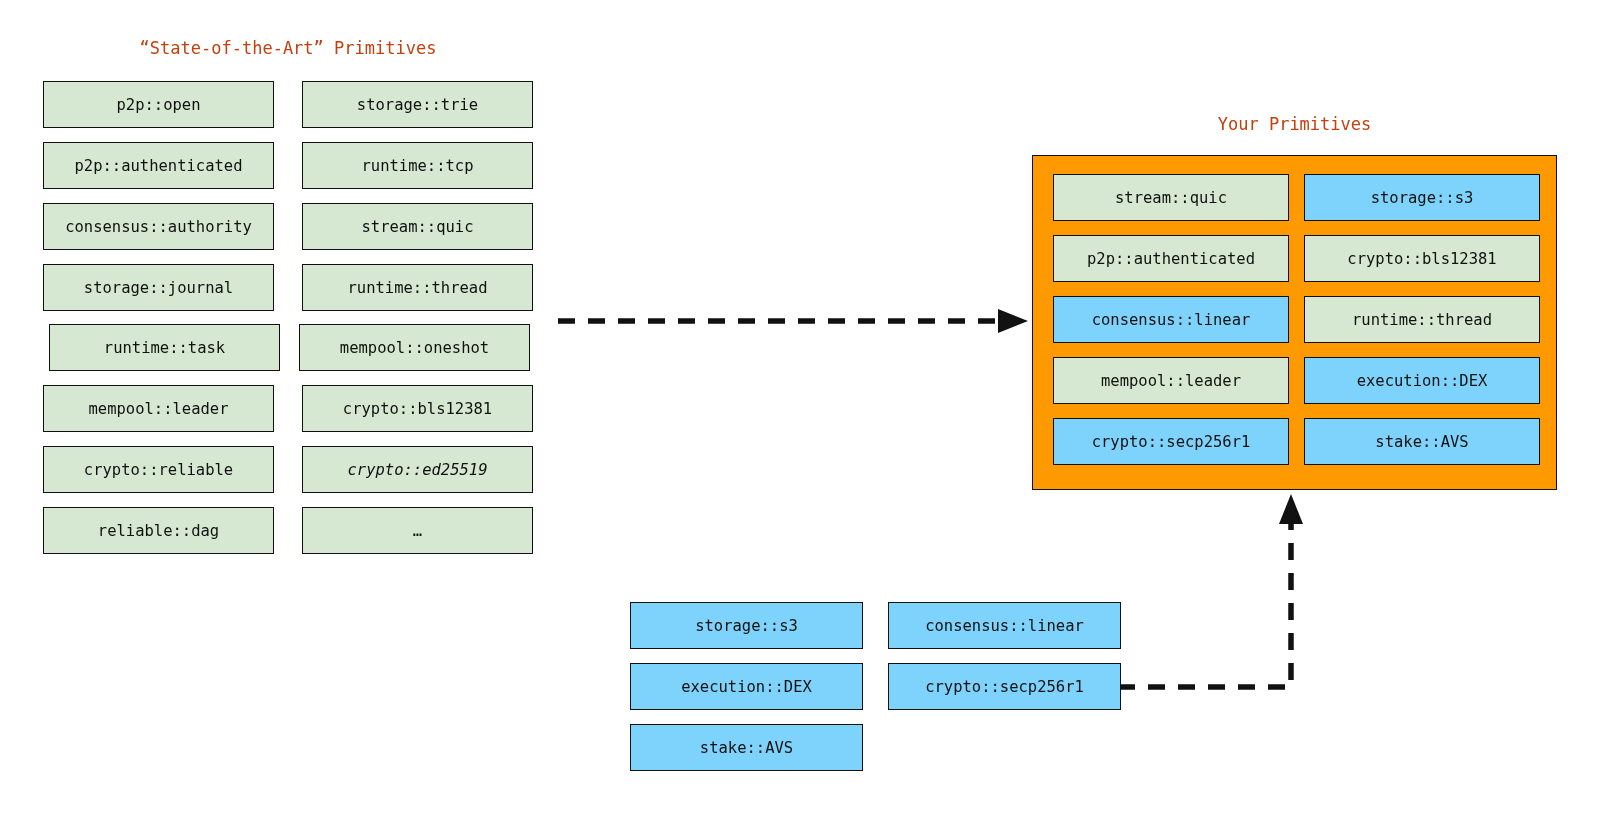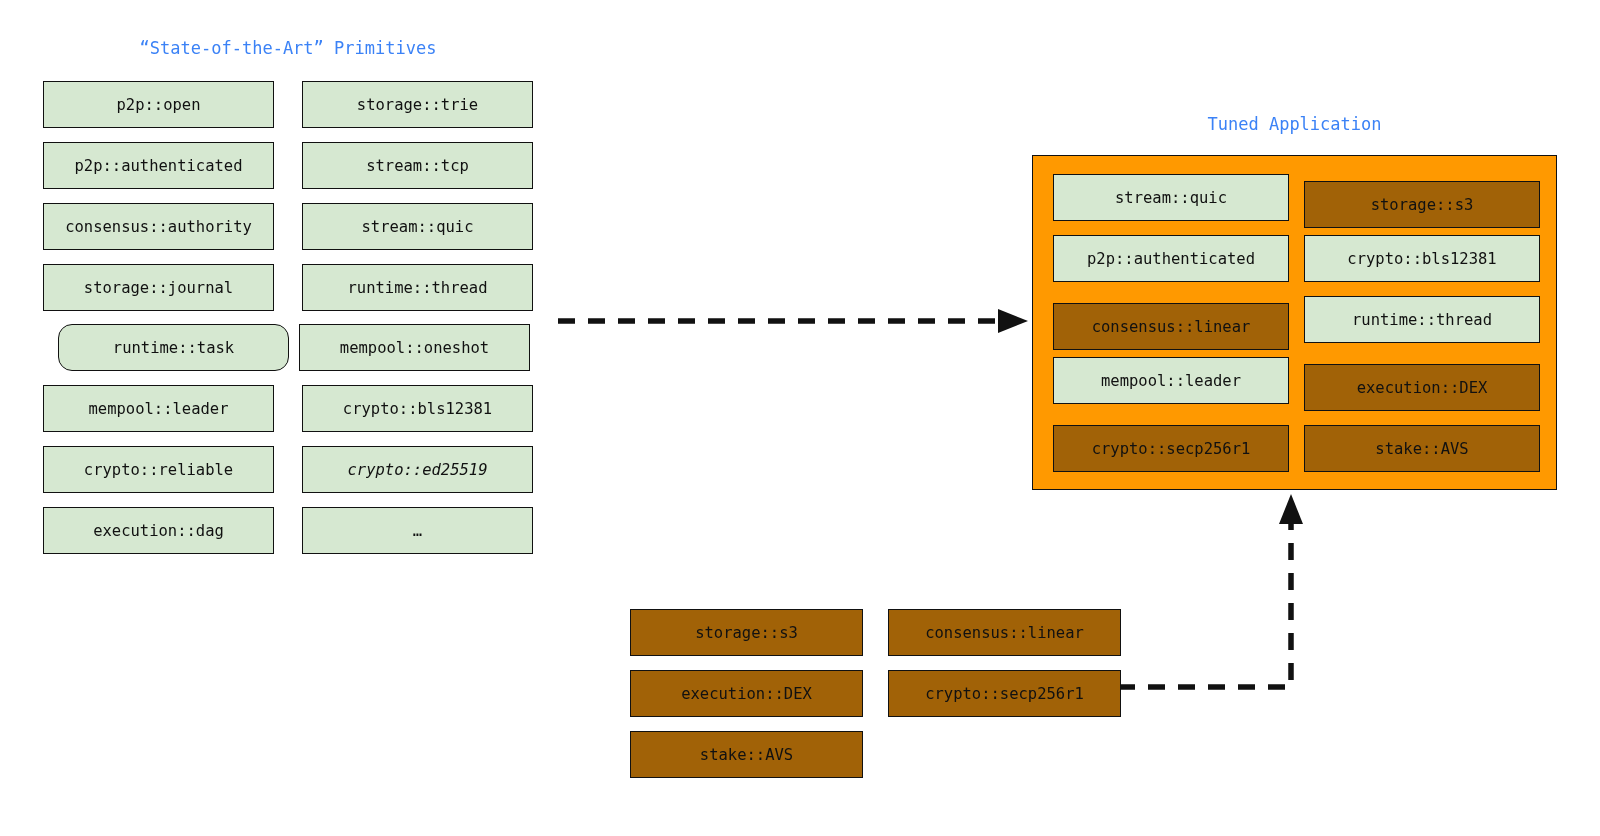--- a/index.html
+++ b/index.html
@@ -20,41 +20,41 @@
     position: absolute;
     left: 0; top: 0;
     width: 1600px;
     height: 836px;
   }
   .section-title {
     position: absolute;
     font-family: "DejaVu Sans Mono", "Liberation Mono", monospace;
     font-size: 17px;
     line-height: 20px;
-    color: #3b82f6;
+    color: #c2410c;
     white-space: nowrap;
     text-align: center;
     letter-spacing: 0px;
   }
   .node {
     position: absolute;
     box-sizing: border-box;
     border: 1.6px solid #111111;
     display: flex;
     align-items: center;
     justify-content: center;
     font-family: "DejaVu Sans Mono", "Liberation Mono", monospace;
     font-size: 15.5px;
     line-height: 18px;
     color: #111111;
     white-space: nowrap;
     letter-spacing: 0px;
   }
   .node.green { background: #d6e8d1; }
-  .node.pink  { background: #a16207; margin-top: 7px; }
+  .node.pink  { background: #7dd3fc; }
 
   
   #primitives-grid .node { width: 231px; height: 47px; }
 
   
   #app-panel {
     position: absolute;
     left: 1032px;
     top: 155px;
     width: 525px;
@@ -97,36 +97,36 @@
   </svg>
 
   <div class="section-title" style="left:43px; top:38px; width:490px;">“State-of-the-Art” Primitives</div>
 
   <div id="primitives-grid">
 
     <div class="node green" style="left:43px; top:81px;">p2p::open</div>
     <div class="node green" style="left:43px; top:142px;">p2p::authenticated</div>
     <div class="node green" style="left:43px; top:203px;">consensus::authority</div>
     <div class="node green" style="left:43px; top:264px;">storage::journal</div>
-    <div class="node green" style="left:58px; top:324px;border-radius:14px;">runtime::task</div>
+    <div class="node green" style="left:49px; top:324px;">runtime::task</div>
     <div class="node green" style="left:43px; top:385px;">mempool::leader</div>
     <div class="node green" style="left:43px; top:446px;">crypto::reliable</div>
-    <div class="node green" style="left:43px; top:507px;">execution::dag</div>
+    <div class="node green" style="left:43px; top:507px;">reliable::dag</div>
 
     <div class="node green" style="left:302px; top:81px;">storage::trie</div>
-    <div class="node green" style="left:302px; top:142px;">stream::tcp</div>
+    <div class="node green" style="left:302px; top:142px;">runtime::tcp</div>
     <div class="node green" style="left:302px; top:203px;">stream::quic</div>
     <div class="node green" style="left:302px; top:264px;">runtime::thread</div>
     <div class="node green" style="left:299px; top:324px;">mempool::oneshot</div>
     <div class="node green" style="left:302px; top:385px;">crypto::bls12381</div>
     <div class="node green" style="left:302px; top:446px;font-style:italic;">crypto::ed25519</div>
     <div class="node green" style="left:302px; top:507px;">…</div>
   </div>
 
-  <div class="section-title" style="left:1032px; top:114px; width:525px;">Tuned Application</div>
+  <div class="section-title" style="left:1032px; top:114px; width:525px;">Your Primitives</div>
 
   <div id="app-panel">
 
     <div class="node green" style="left:20px; top:18px;">stream::quic</div>
     <div class="node green" style="left:20px; top:79px;">p2p::authenticated</div>
     <div class="node pink" style="left:20px; top:140px;">consensus::linear</div>
     <div class="node green" style="left:20px; top:201px;">mempool::leader</div>
     <div class="node pink" style="left:20px; top:262px;">crypto::secp256r1</div>
 
     <div class="node pink" style="left:271px; top:18px;">storage::s3</div>

